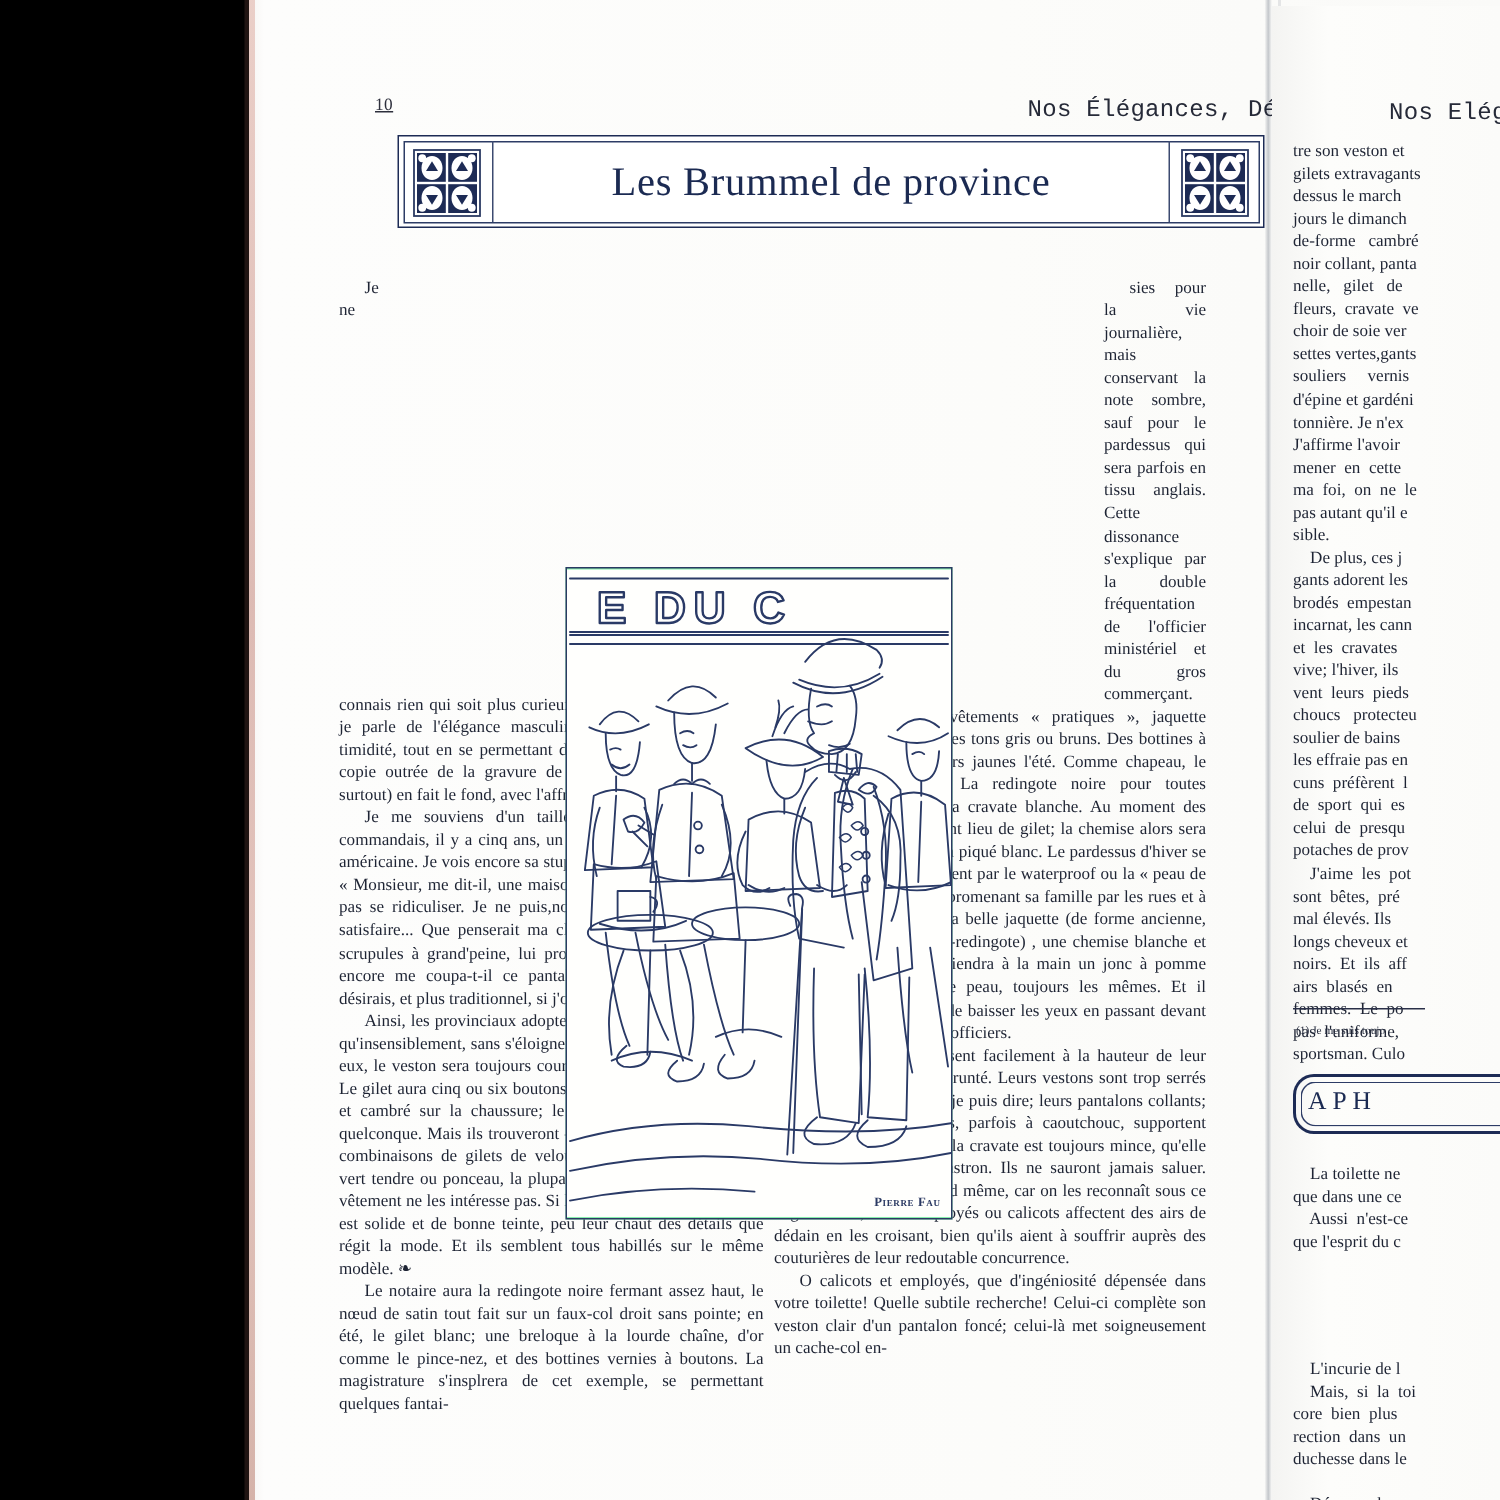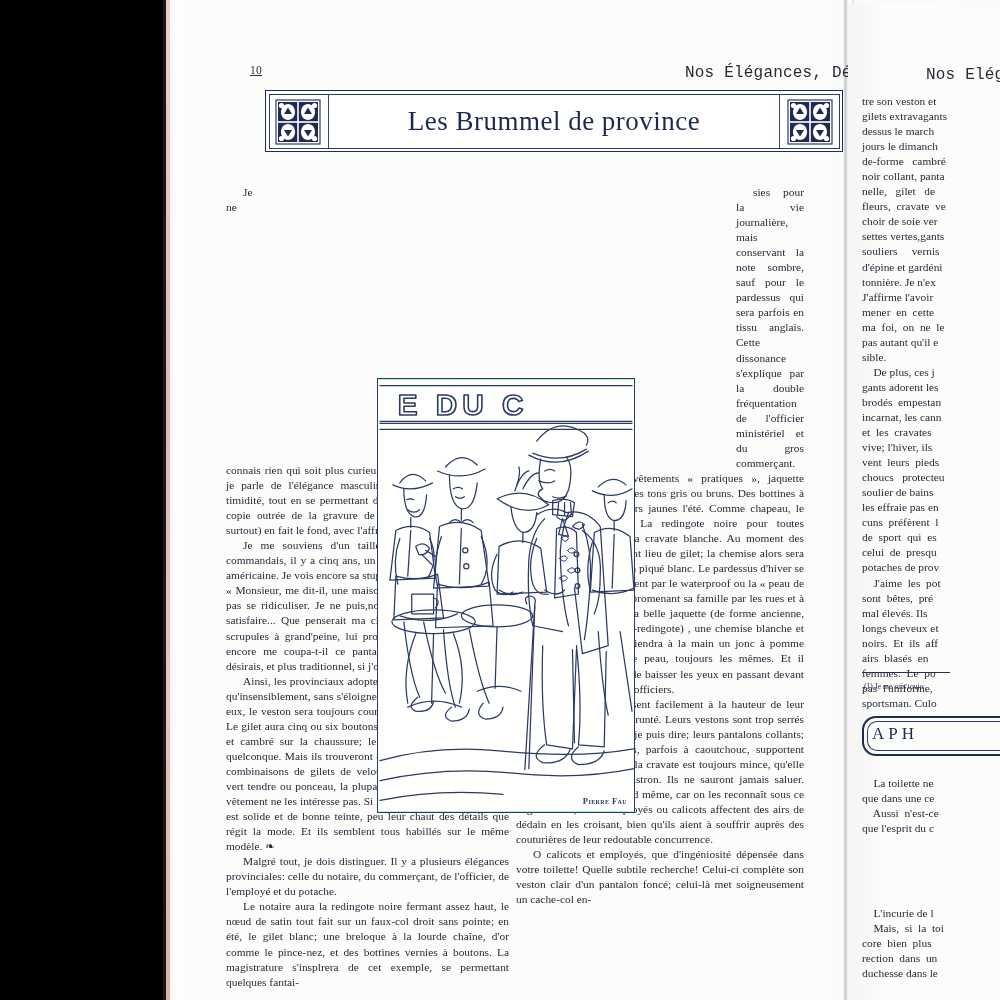--- a/index.html
+++ b/index.html
@@ -159,21 +159,20 @@
       </svg>
     </div>
   </div>
 
   <div id="col1" class="col">
     <div class="cut" style="height:140px;"></div>
     <div class="cut" style="height:278px;width:126px;"></div>
     <p>Je ne connais rien qui soit plus curieux que l'élégance provinciale, je parle de l'élégance masculine. Elle est d'une extrême timidité, tout en se permettant d'extraordinaires hérésies. La copie outrée de la gravure de modes (celle de catalogue surtout) en fait le fond, avec l'affreux vêtement confectionné.</p>
     <p>Je me souviens d'un tailleur de province à qui je commandais, il y a cinq ans, un pantalon retroussé de forme américaine. Je vois encore sa stupeur et sa réelle indignation : « Monsieur, me dit-il, une maison comme la mienne ne veut pas se ridiculiser. Je ne puis,non vraiment,je ne puis vous satisfaire... Que penserait ma clientèle? » Et je calmai ses scrupules à grand'peine, lui promettant de taire son nom : encore me coupa-t-il ce pantalon moins large que je le désirais, et plus traditionnel, si j'ose dire.</p>
     <p>Ainsi, les provinciaux adoptent un type et ne le modifient qu'insensiblement, sans s'éloigner de la forme primitive. Pour eux, le veston sera toujours court, les revers petits et aplatis. Le gilet aura cinq ou six boutons; le pantalon sera demi-large et cambré sur la chaussure; le chapeau neutre; la bottine quelconque. Mais ils trouveront — le dimanche — d'inédites combinaisons de gilets de velours, agrémentés de cravates vert tendre ou ponceau, la plupart toutes faites. La coupe du vêtement ne les intéresse pas. Si le col ne bâille pas, si le drap est solide et de bonne teinte, peu leur chaut des détails que régit la mode. Et ils semblent tous habillés sur le même modèle. ❧</p>
-    <p>Malgré tout, je dois distinguer. Il y a plusieurs élégances provinciales: celle du notaire, du commerçant, de l'officier, de l'employé et du potache.</p>
     <p>Le notaire aura la redingote noire fermant assez haut, le nœud de satin tout fait sur un faux-col droit sans pointe; en été, le gilet blanc; une breloque à la lourde chaîne, d'or comme le pince-nez, et des bottines vernies à boutons. La magistrature s'insplrera de cet exemple, se permettant quelques fantai-</p>
   </div>
 
   <div id="col2" class="col">
     <div class="cut" style="height:150px;"></div>
     <div class="cut" style="height:282px;width:110px;"></div>
     <p>sies pour la vie journalière, mais conservant la note sombre, sauf pour le pardessus qui sera parfois en tissu anglais. Cette dissonance s'explique par la double fréquentation de l'officier ministériel et du gros commerçant.</p>
     <p>Celui-ci porte des vêtements « pratiques », jaquette fantaisie et veston, dans les tons gris ou bruns. Des bottines à lacets, l'hiver; des souliers jaunes l'été. Comme chapeau, le melon ou le canotier. La redingote noire pour toutes cérémonies, voire avec la cravate blanche. Au moment des chaleurs, une ceinture tient lieu de gilet; la chemise alors sera de couleur et la cravate en piqué blanc. Le pardessus d'hiver se remplacera avantageusement par le waterproof ou la « peau de bique ». Et le dimanche, promenant sa famille par les rues et à la musique, il aura mis sa belle jaquette (de forme ancienne, que l'on appelait jaquette-redingote) , une chemise blanche et une cravate voyante. Il tiendra à la main un jonc à pomme d'argent et des gants de peau, toujours les mêmes. Et il recommandera à sa fille de baisser les yeux en passant devant les cafés où sont assis les officiers.</p>
     <p>Ceux-ci se reconnaissent facilement à la hauteur de leur faux-col et à leur air emprunté. Leurs vestons sont trop serrés et trop courts, étriqués si je puis dire; leurs pantalons collants; et deux longues bottines, parfois à caoutchouc, supportent l'édifice. Détail curieux : la cravate est toujours mince, qu'elle soit nœud, régate ou plastron. Ils ne sauront jamais saluer. Mais on les regarde quand même, car on les reconnaît sous ce déguisement, et les employés ou calicots affectent des airs de dédain en les croisant, bien qu'ils aient à souffrir auprès des couturières de leur redoutable concurrence.</p>
     <p>O calicots et employés, que d'ingéniosité dépensée dans votre toilette! Quelle subtile recherche! Celui-ci complète son veston clair d'un pantalon foncé; celui-là met soigneusement un cache-col en-</p>

